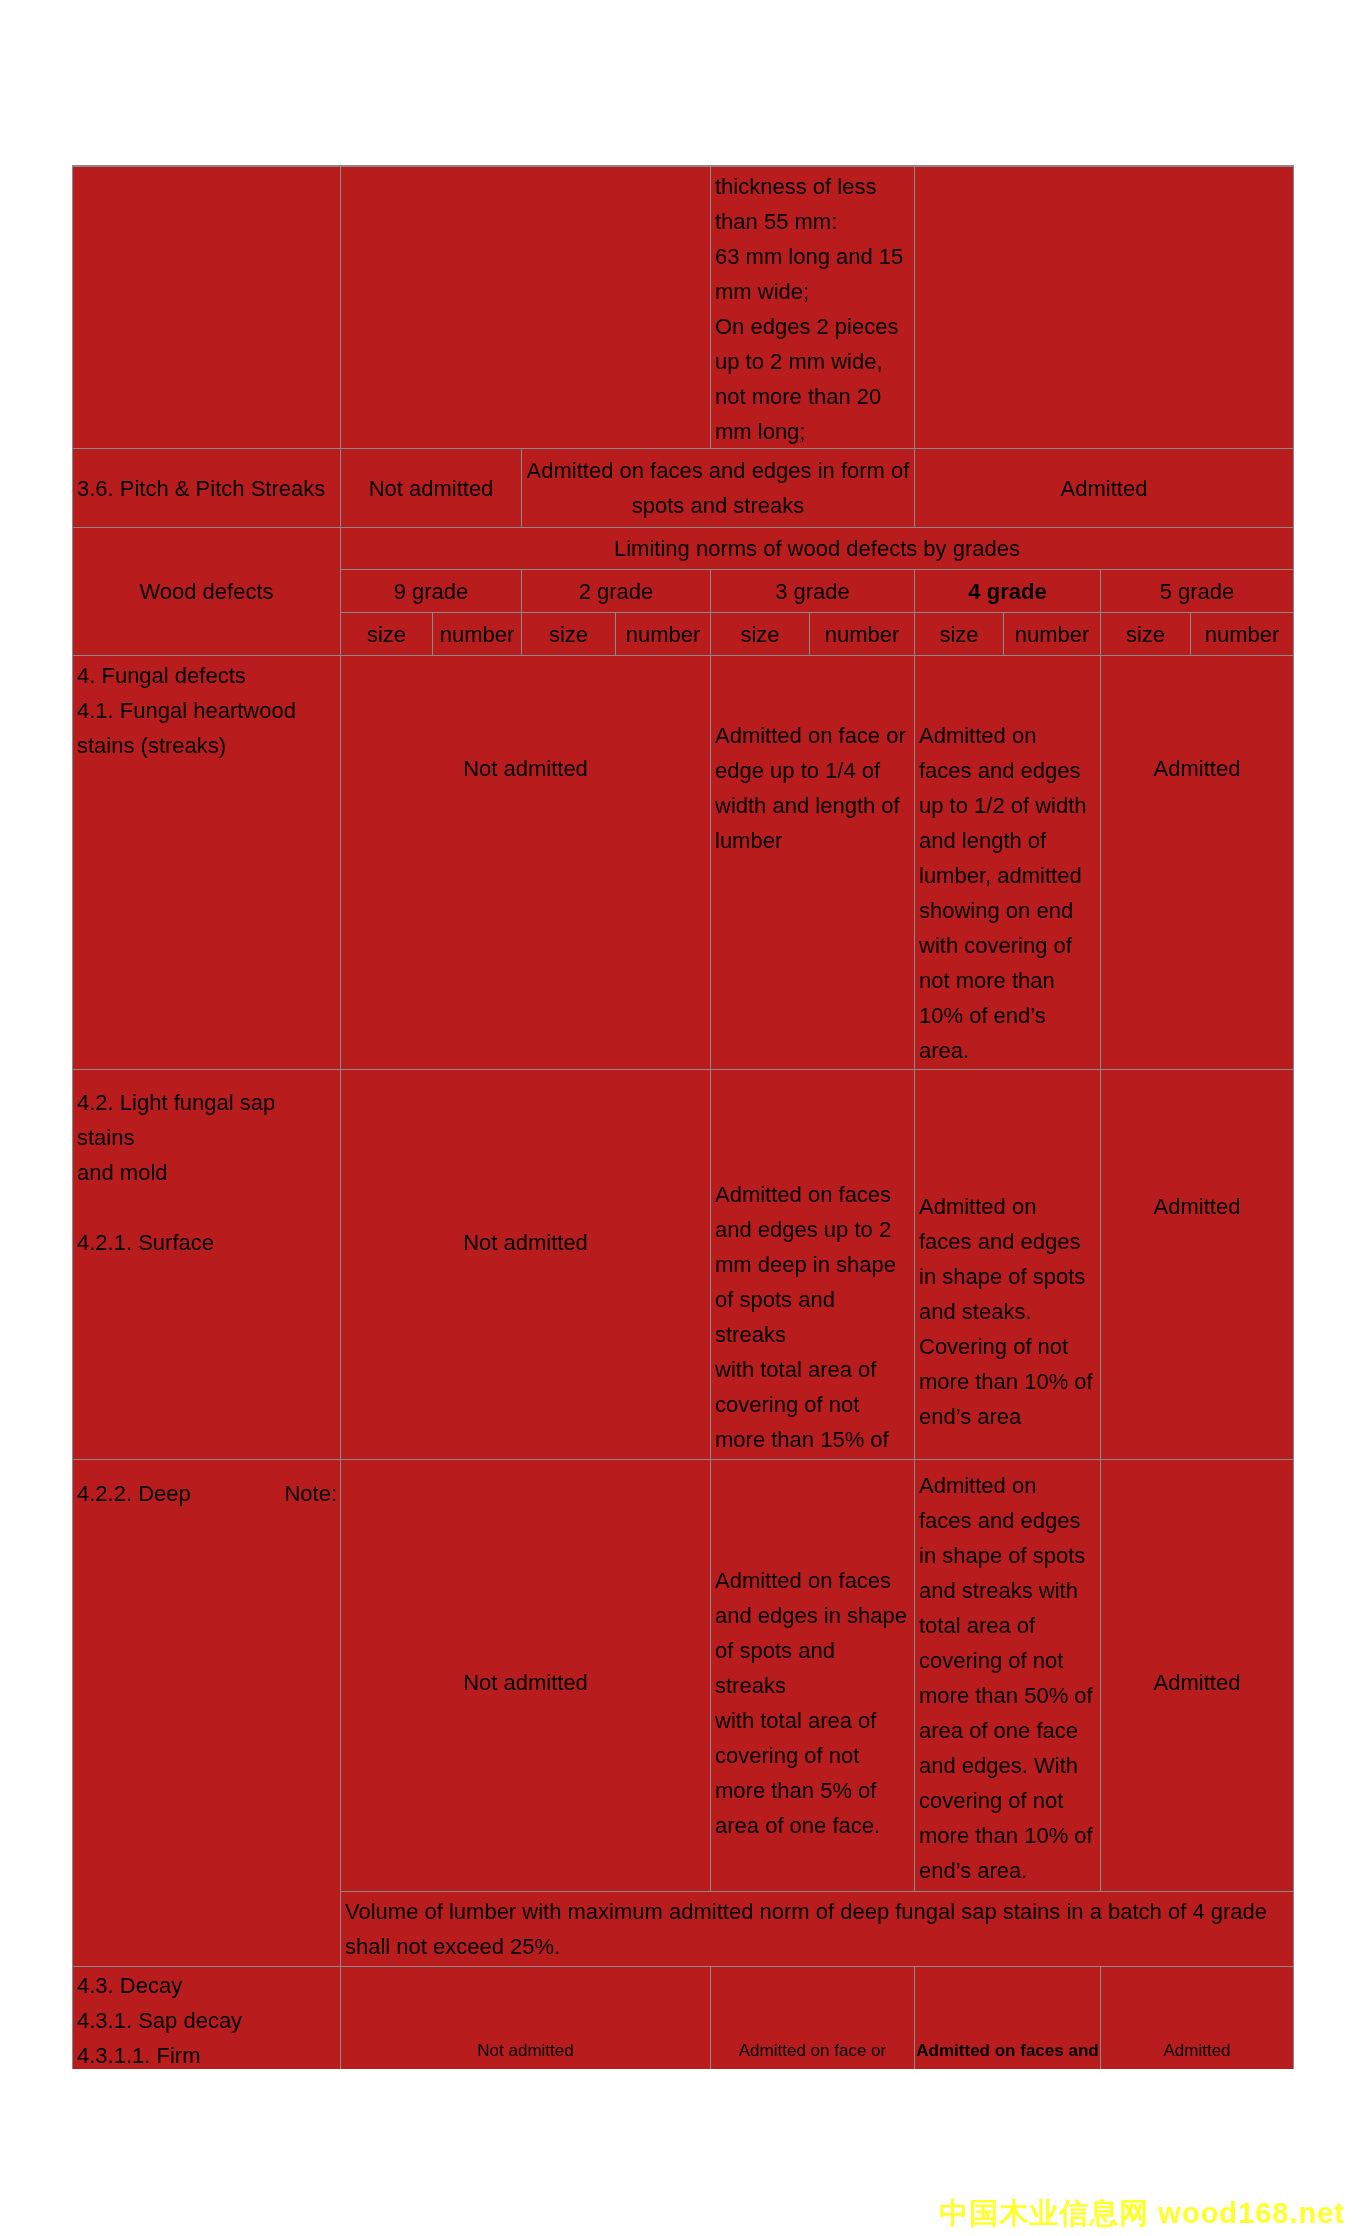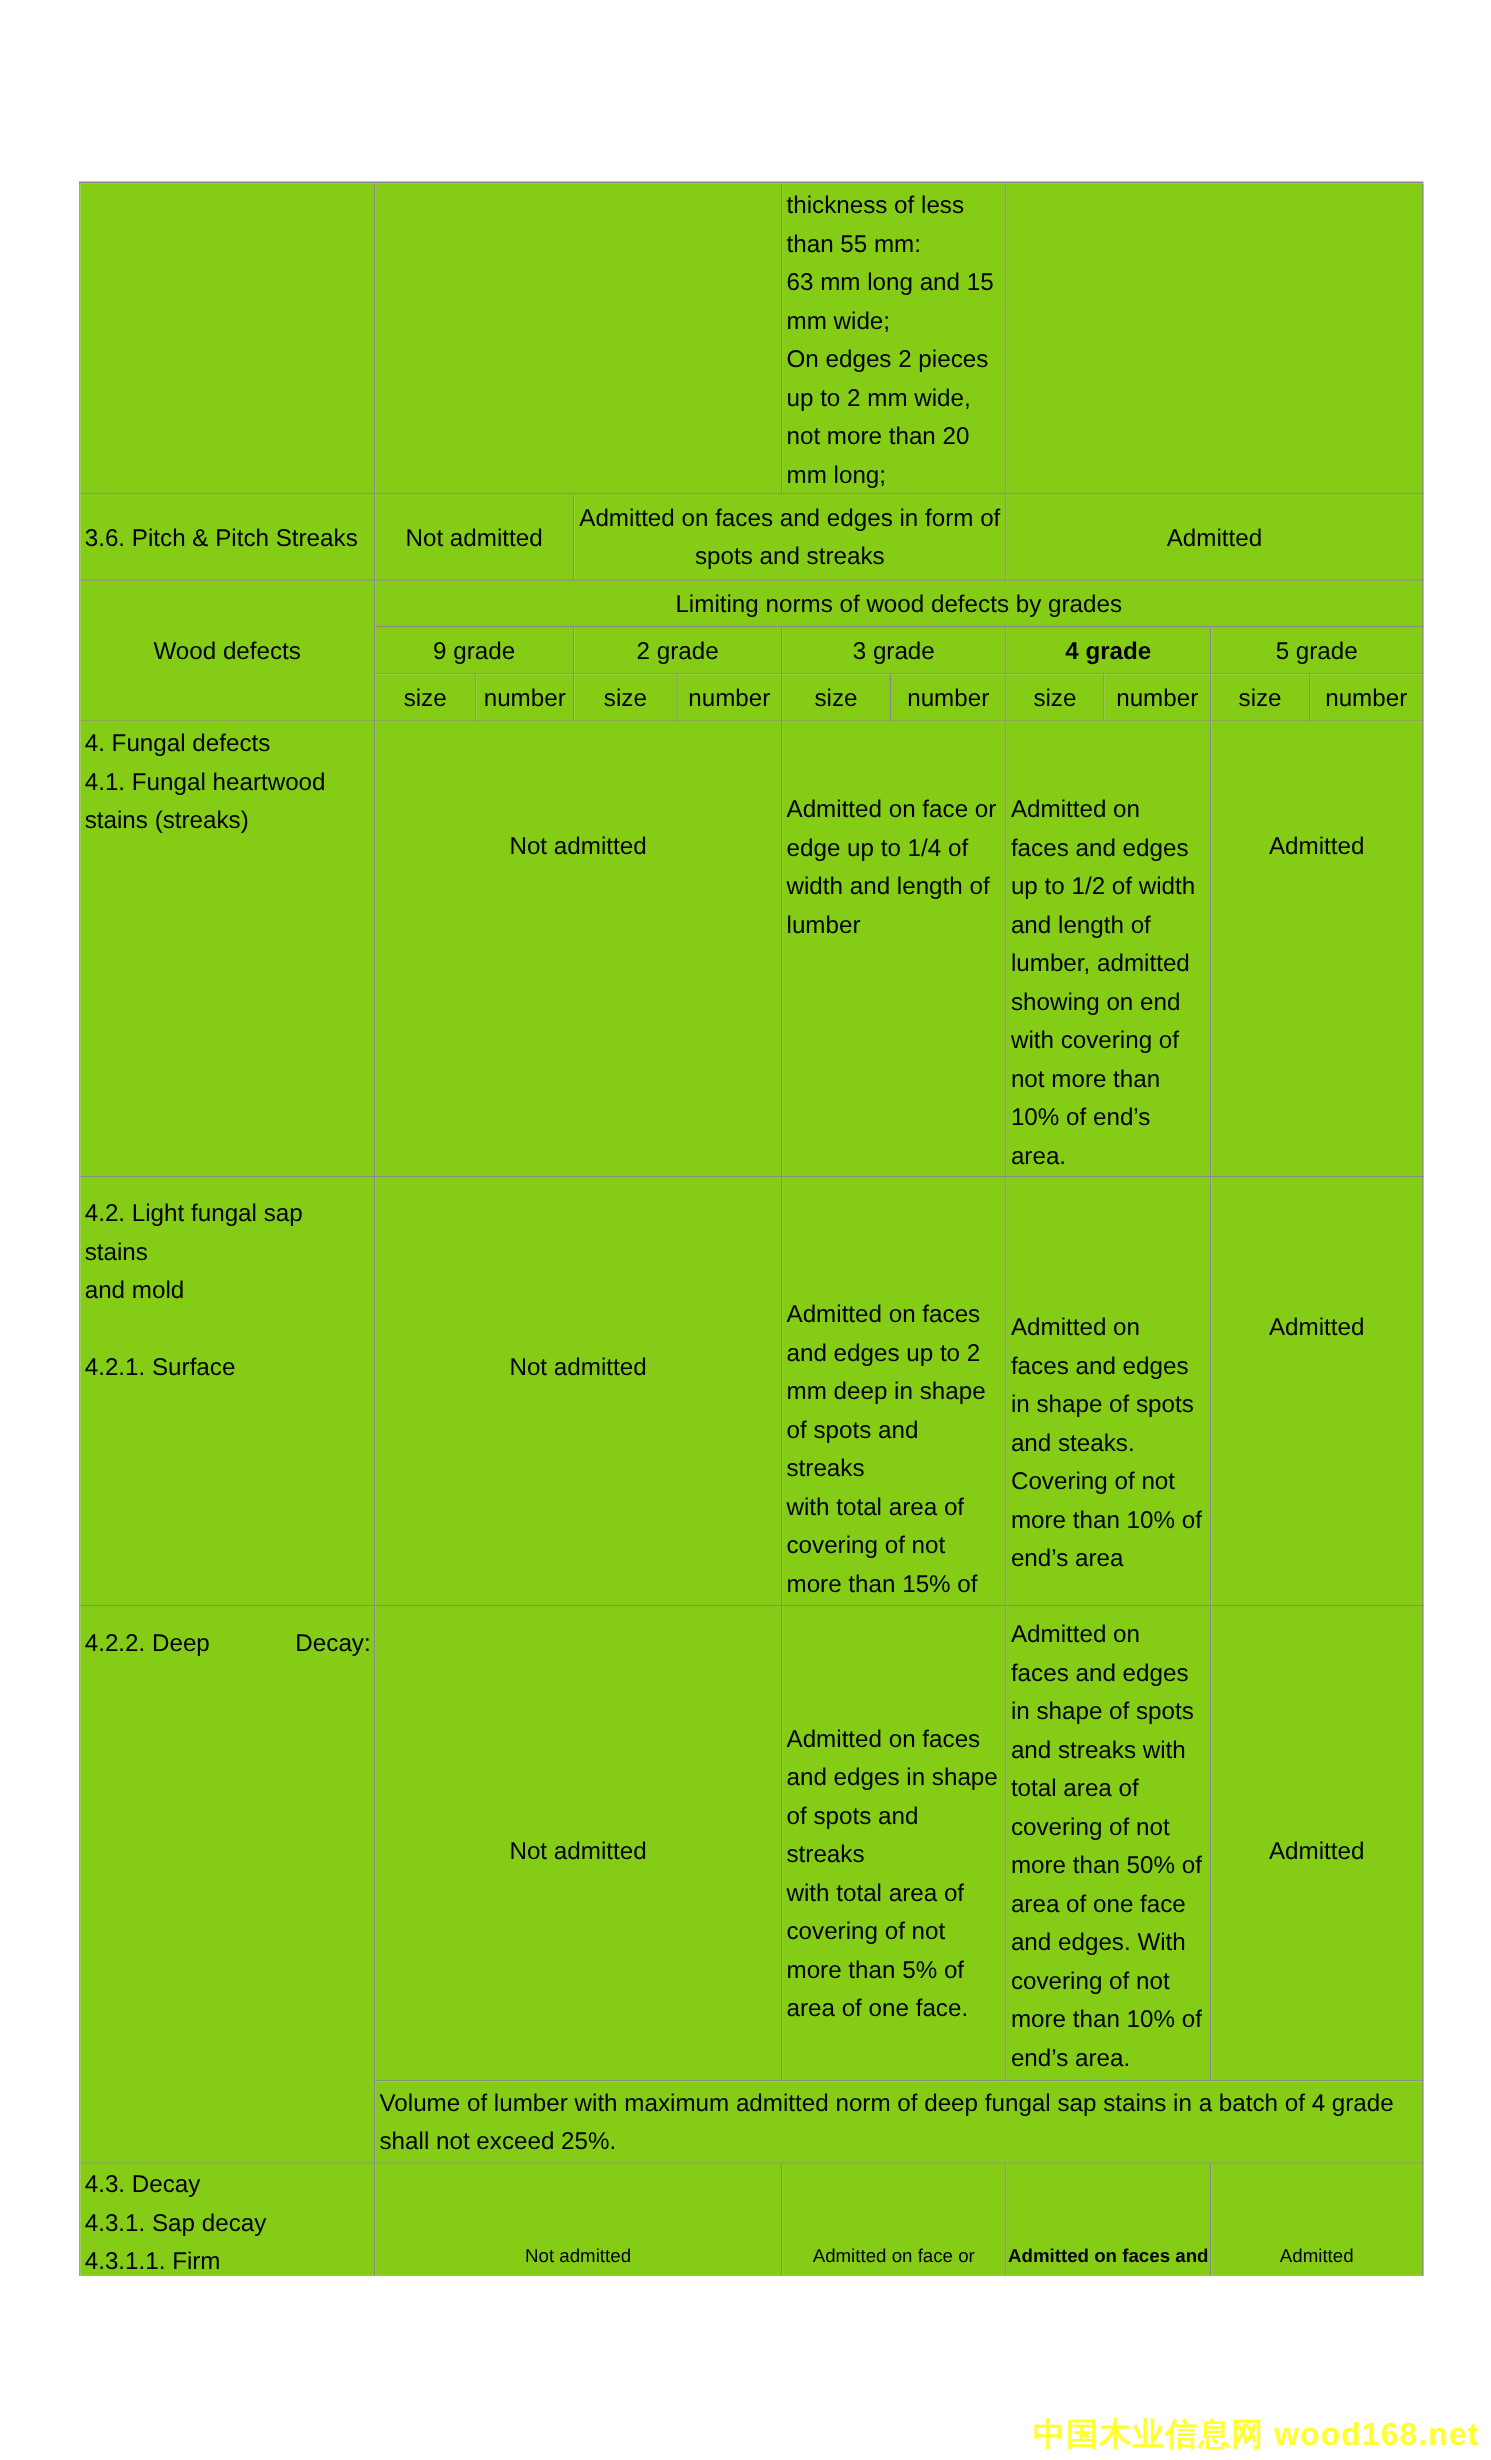--- a/index.html
+++ b/index.html
@@ -8,21 +8,21 @@
     font-family:"Liberation Sans", sans-serif; color:#000;
   }
   .grid {
     position:absolute; left:72px; top:165px;
     display:grid;
     grid-template-columns:268px 92px 89px 94px 95px 99px 105px 89px 97px 90px 103px;
     grid-template-rows:282px 79px 42px 43px 43px 414px 390px 432px 75px 102px;
     border-top:2px solid #8a8a8a; border-left:1px solid #8a8a8a;
   }
   .cell {
-    box-sizing:border-box; background:#84cc16;
+    box-sizing:border-box; background:#b91c1c;
     border-right:1px solid #8a8a8a; border-bottom:1px solid #8a8a8a;
     font-size:22px; line-height:35px; white-space:pre-line; overflow:hidden;
   }
   .tl { text-align:left; padding-left:4px; padding-right:3px; }
   .tc { text-align:center; }
   .mid { display:flex; align-items:center; justify-content:center; text-align:center; }
   .midl { display:flex; align-items:center; justify-content:flex-start; padding-left:4px; }
   .nb { border-bottom:none; }
   .small { font-size:17px; line-height:20px; }
   .splitcol { display:flex; flex-direction:row; justify-content:space-between;
@@ -114,21 +114,21 @@
 faces and edges
 in shape of spots
 and steaks.
 Covering of not
 more than 10% of
 end’s area</div>
     <div class="cell tc" style="grid-column:10 / span 2; grid-row:7; padding-top:119px;">Admitted</div>
 
     <div class="cell tl splitcol" style="grid-column:1; grid-row:8 / span 2;">
       <span>4.2.2. Deep</span>
-      <span>Decay:</span>
+      <span>Note:</span>
     </div>
     <div class="cell tc" style="grid-column:2 / span 4; grid-row:8; padding-top:205px;">Not admitted</div>
     <div class="cell tl" style="grid-column:6 / span 2; grid-row:8; padding-top:103px;">Admitted on faces
 and edges in shape
 of spots and streaks
 with total area of
 covering of not
 more than 5% of
 area of one face.</div>
     <div class="cell tl" style="grid-column:8 / span 2; grid-row:8; padding-top:8px;">Admitted on

